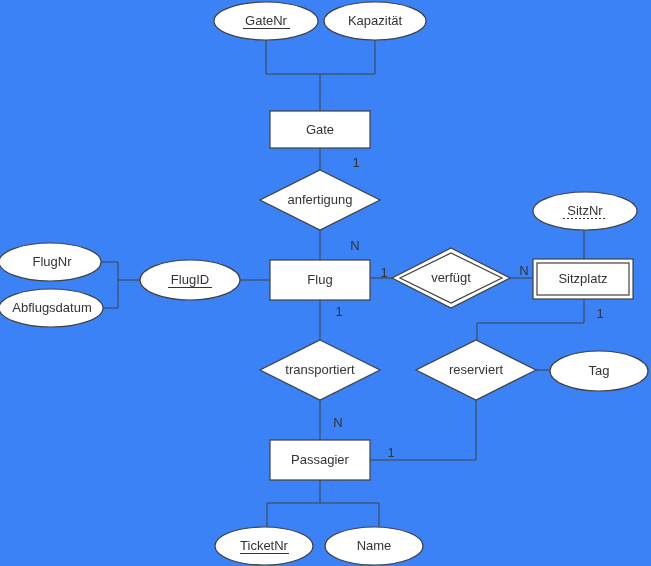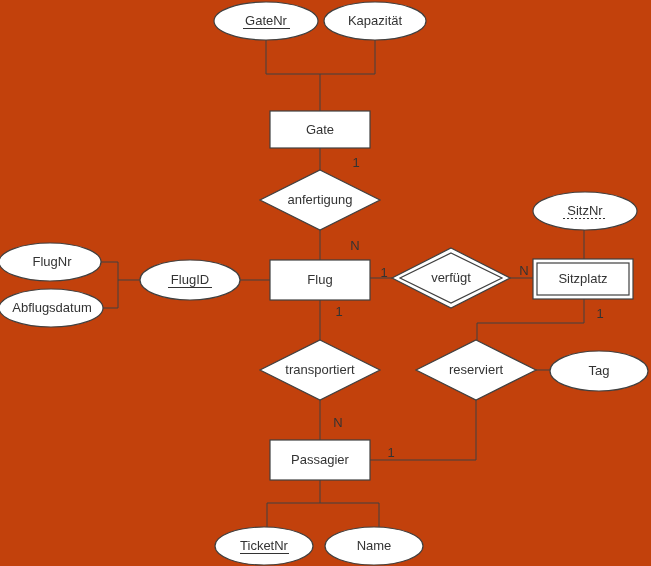--- a/index.html
+++ b/index.html
@@ -1,16 +1,16 @@
 <!DOCTYPE html>
 <html><head>
 <meta charset="utf-8">
 <style>
   html, body { margin: 0; padding: 0; background: #ffffff; }
-  .stage { width: 651px; height: 566px; position: relative; background: #c2410c; }
+  .stage { width: 651px; height: 566px; position: relative; background: #3b82f6; }
   svg { display: block; }
   text {
     font-family: "Liberation Sans", "DejaVu Sans", sans-serif;
     font-size: 13px;
     fill: #333333;
   }
   .shape  { fill: #ffffff; stroke: #404040; stroke-width: 1.2px; }
   .wire   { fill: none;    stroke: #404040; stroke-width: 1px; }
   .uline  { stroke: #333333; stroke-width: 1px; }
   .lbl    { text-anchor: middle; }

